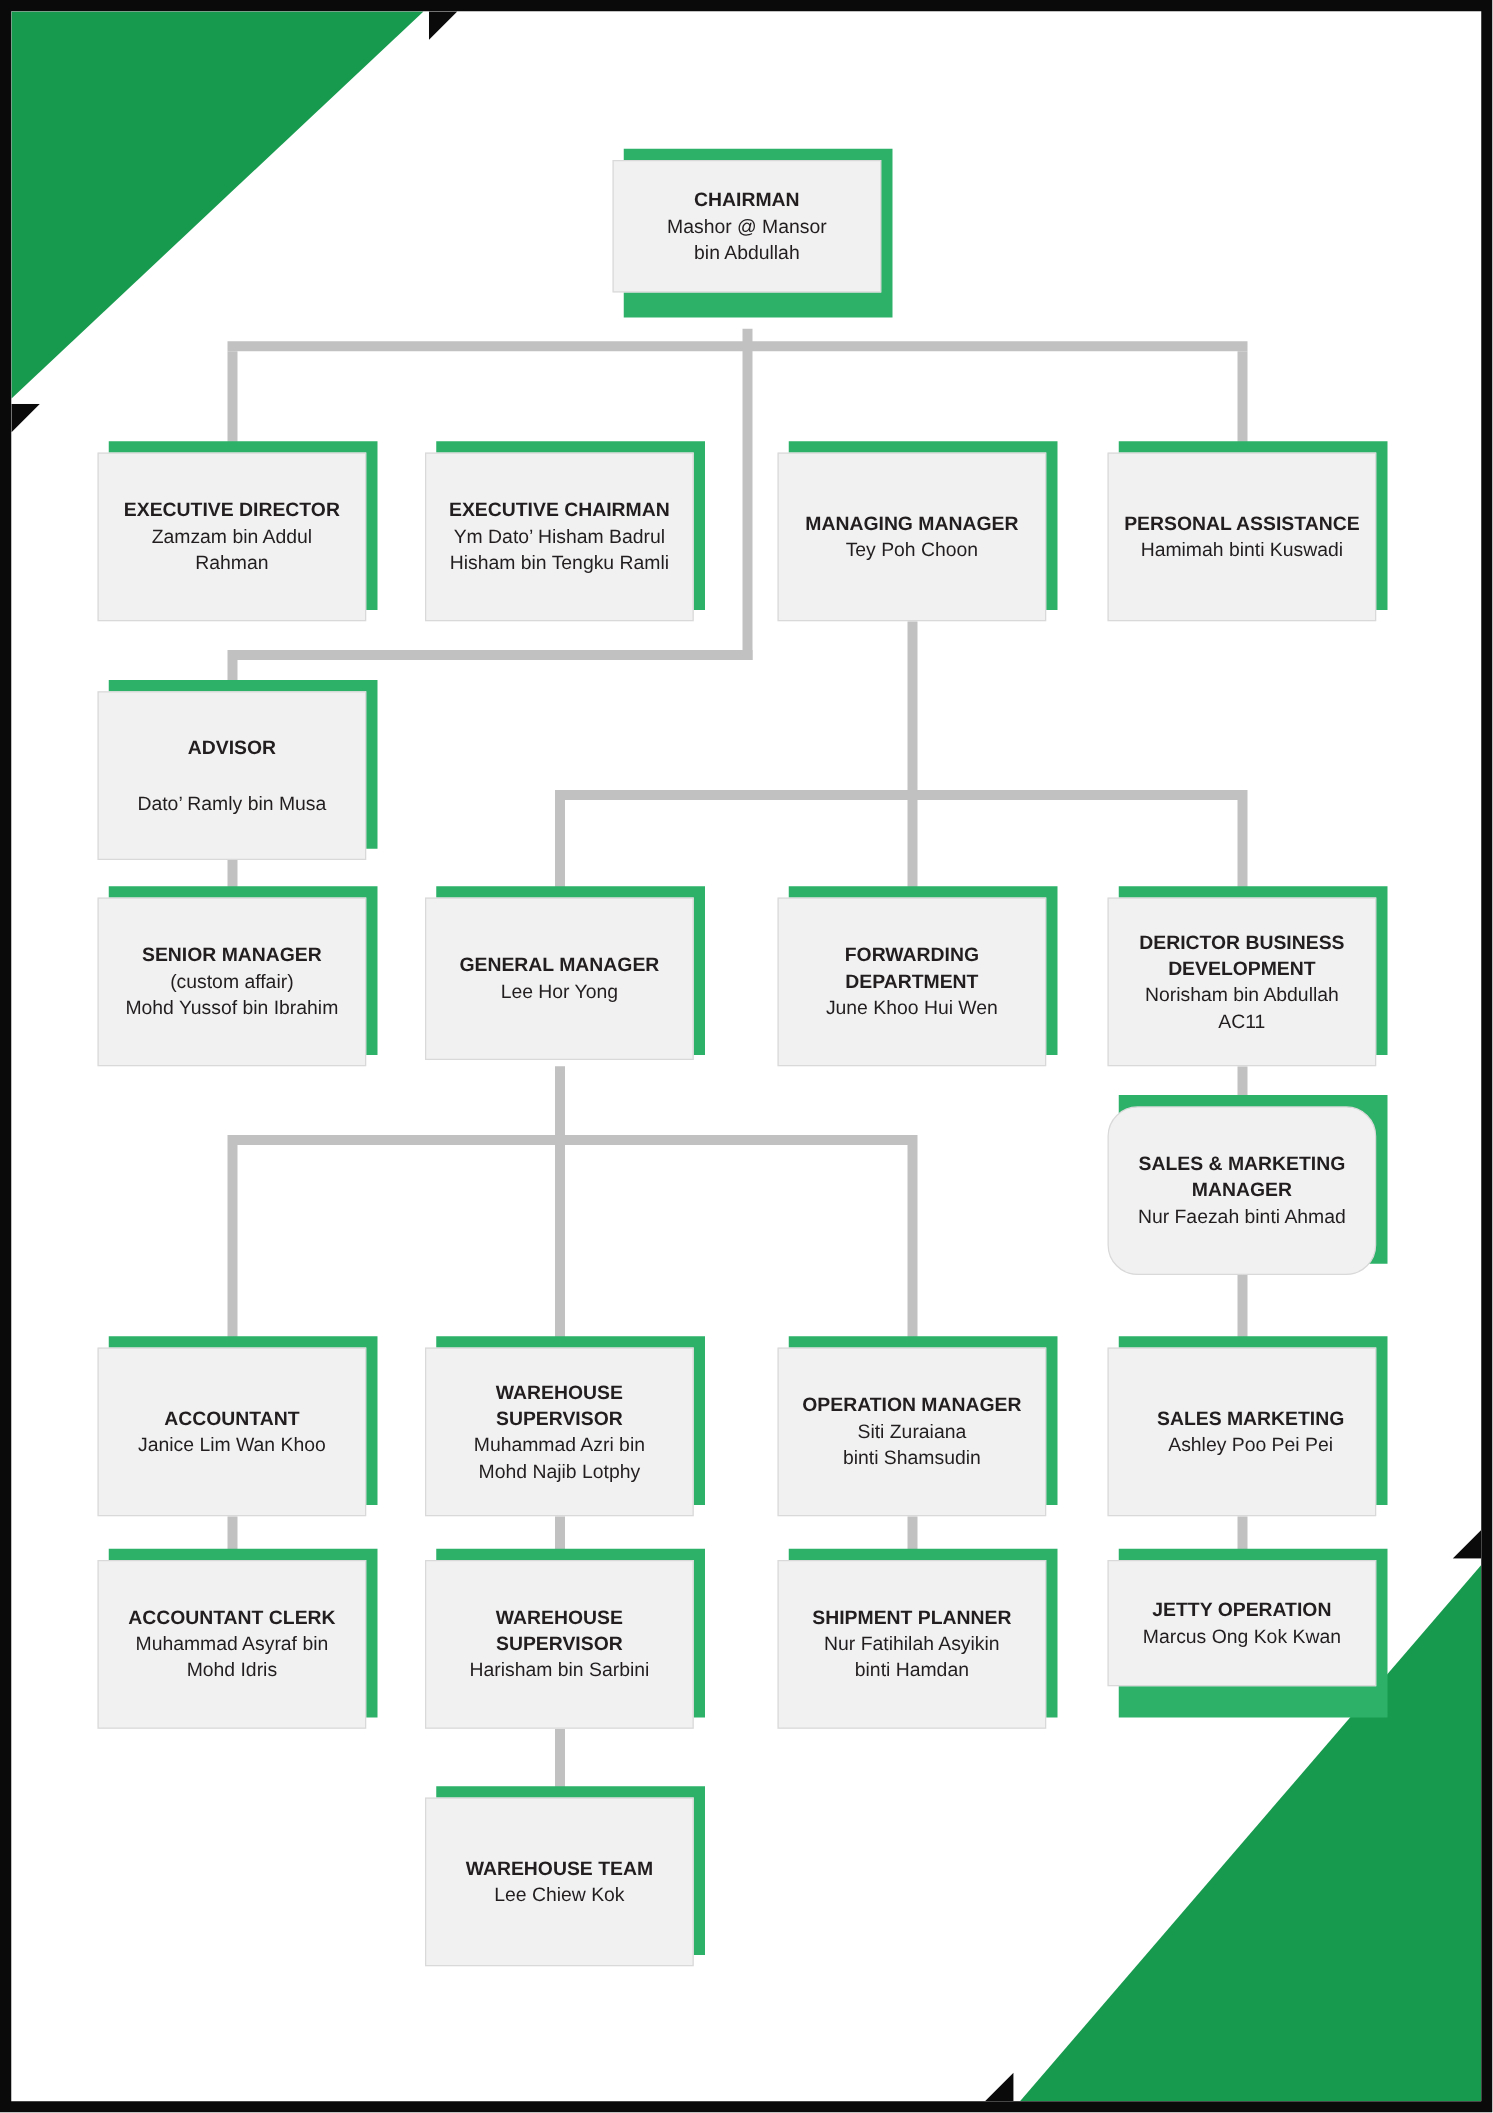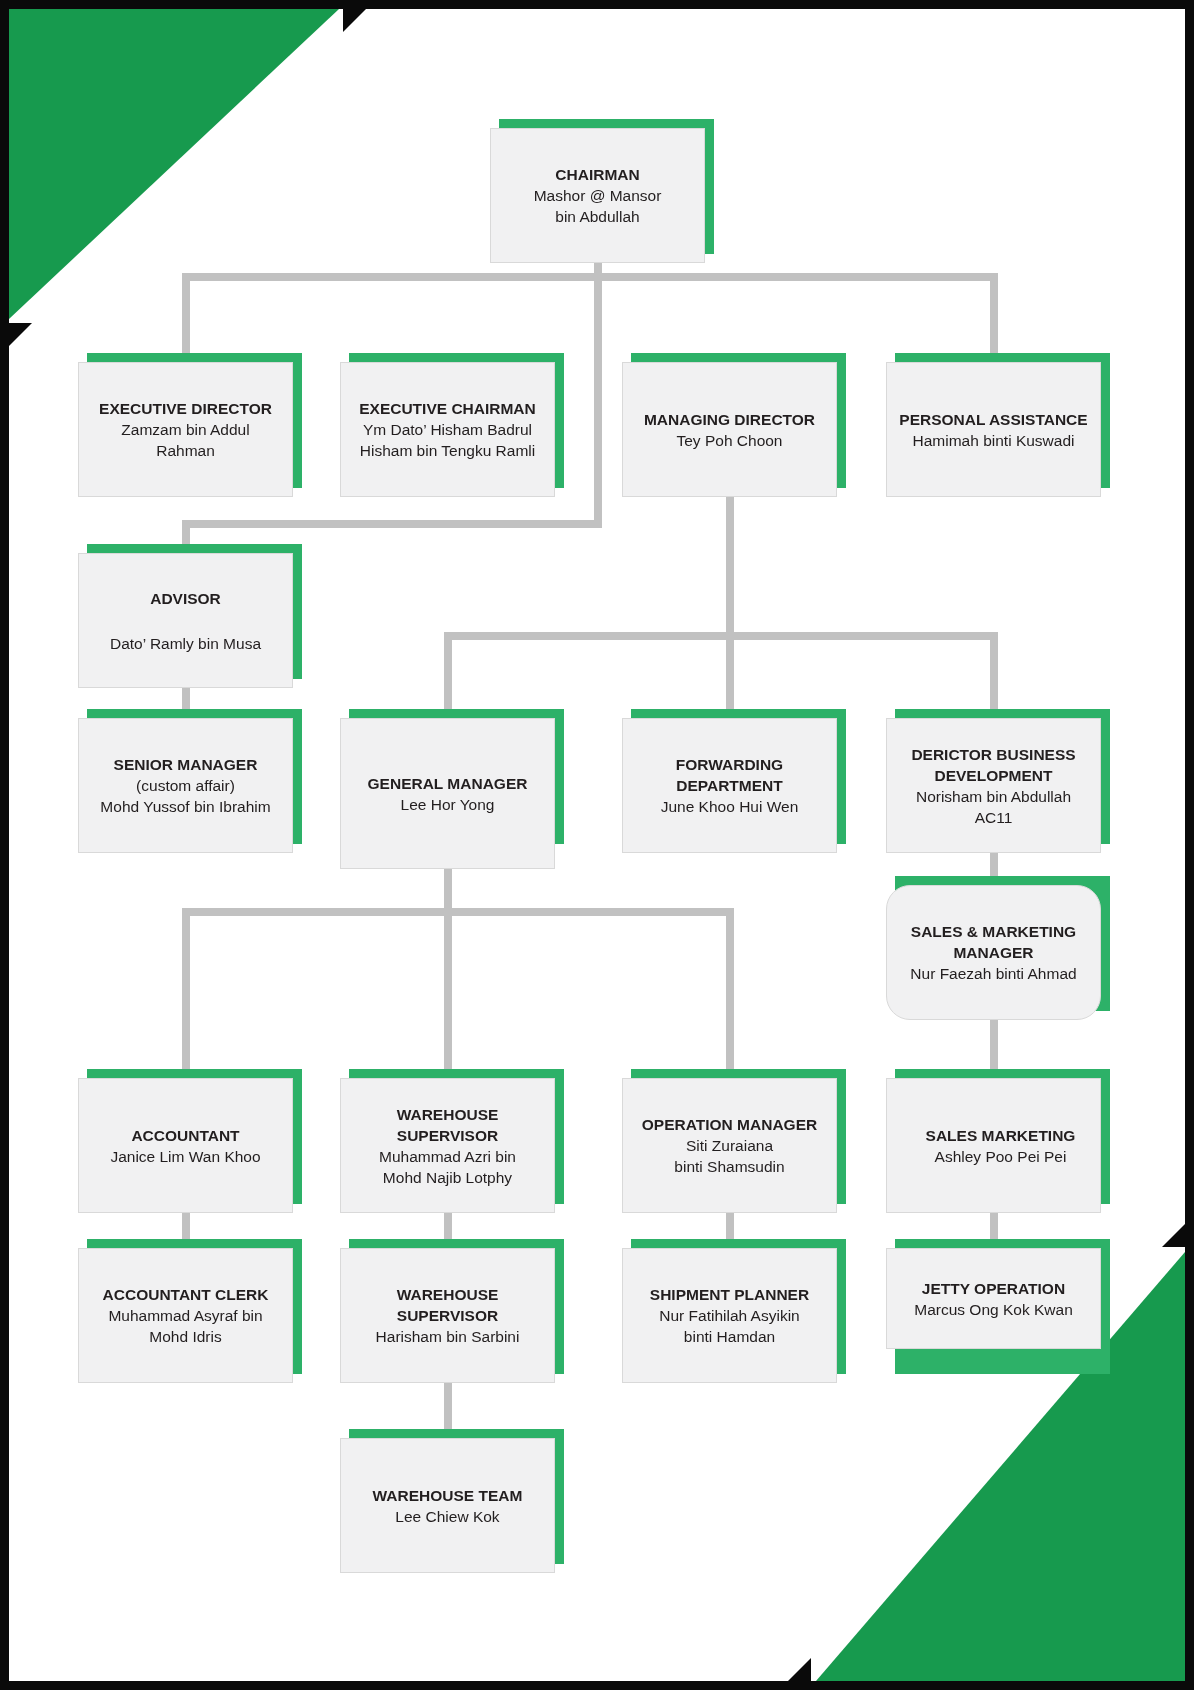--- a/index.html
+++ b/index.html
@@ -78,60 +78,60 @@
     <div class="connector" style="left: 181.5px; top: 908px; width: 552px; height: 8px;"></div>
     <div class="connector" style="left: 181.5px; top: 916px; width: 8px; height: 162px;"></div>
     <div class="connector" style="left: 443.5px; top: 916px; width: 8px; height: 162px;"></div>
     <div class="connector" style="left: 725.5px; top: 916px; width: 8px; height: 162px;"></div>
     <div class="connector" style="left: 181.5px; top: 1213px; width: 8px; height: 35px;"></div>
     <div class="connector" style="left: 443.5px; top: 1213px; width: 8px; height: 35px;"></div>
     <div class="connector" style="left: 725.5px; top: 1213px; width: 8px; height: 35px;"></div>
     <div class="connector" style="left: 989.5px; top: 1213px; width: 8px; height: 35px;"></div>
     <div class="connector" style="left: 443.5px; top: 1383px; width: 8px; height: 55px;"></div>
     <div class="node-accent" style="left: 499px; top: 119px; width: 215px; height: 135px;"></div>
-    <div class="node-box" style="left: 490px; top: 128px; width: 215px; height: 135px;">
+    <div class="node-box" style="left: 490px; top: 128px; width: 215px; height: 106px;">
       <div class="node-title">CHAIRMAN</div>
       <div class="node-person">Mashor @ Mansor
 bin Abdullah</div>
     </div>
     <div class="node-accent" style="left: 87px; top: 353px; width: 215px; height: 135px;"></div>
     <div class="node-box" style="left: 78px; top: 362px; width: 215px; height: 135px;">
       <div class="node-title">EXECUTIVE DIRECTOR</div>
       <div class="node-person">Zamzam bin Addul
 Rahman</div>
     </div>
     <div class="node-accent" style="left: 349px; top: 353px; width: 215px; height: 135px;"></div>
     <div class="node-box" style="left: 340px; top: 362px; width: 215px; height: 135px;">
       <div class="node-title">EXECUTIVE CHAIRMAN</div>
       <div class="node-person">Ym Dato’ Hisham Badrul
 Hisham bin Tengku Ramli</div>
     </div>
     <div class="node-accent" style="left: 631px; top: 353px; width: 215px; height: 135px;"></div>
     <div class="node-box" style="left: 622px; top: 362px; width: 215px; height: 135px;">
-      <div class="node-title">MANAGING DIRECTOR</div>
+      <div class="node-title">MANAGING MANAGER</div>
       <div class="node-person">Tey Poh Choon</div>
     </div>
     <div class="node-accent" style="left: 895px; top: 353px; width: 215px; height: 135px;"></div>
     <div class="node-box" style="left: 886px; top: 362px; width: 215px; height: 135px;">
       <div class="node-title">PERSONAL ASSISTANCE</div>
       <div class="node-person">Hamimah binti Kuswadi</div>
     </div>
     <div class="node-accent" style="left: 87px; top: 544px; width: 215px; height: 135px;"></div>
     <div class="node-box" style="left: 78px; top: 553px; width: 215px; height: 135px; gap: 24px;">
       <div class="node-title">ADVISOR</div>
       <div class="node-person">Dato’ Ramly bin Musa</div>
     </div>
     <div class="node-accent" style="left: 87px; top: 709px; width: 215px; height: 135px;"></div>
     <div class="node-box" style="left: 78px; top: 718px; width: 215px; height: 135px;">
       <div class="node-title">SENIOR MANAGER</div>
       <div class="node-person">(custom affair)
 Mohd Yussof bin Ibrahim</div>
     </div>
     <div class="node-accent" style="left: 349px; top: 709px; width: 215px; height: 135px;"></div>
-    <div class="node-box" style="left: 340px; top: 718px; width: 215px; height: 151px;">
+    <div class="node-box" style="left: 340px; top: 718px; width: 215px; height: 130px;">
       <div class="node-title">GENERAL MANAGER</div>
       <div class="node-person">Lee Hor Yong</div>
     </div>
     <div class="node-accent" style="left: 631px; top: 709px; width: 215px; height: 135px;"></div>
     <div class="node-box" style="left: 622px; top: 718px; width: 215px; height: 135px;">
       <div class="node-title">FORWARDING
 DEPARTMENT</div>
       <div class="node-person">June Khoo Hui Wen</div>
     </div>
     <div class="node-accent" style="left: 895px; top: 709px; width: 215px; height: 135px;"></div>

